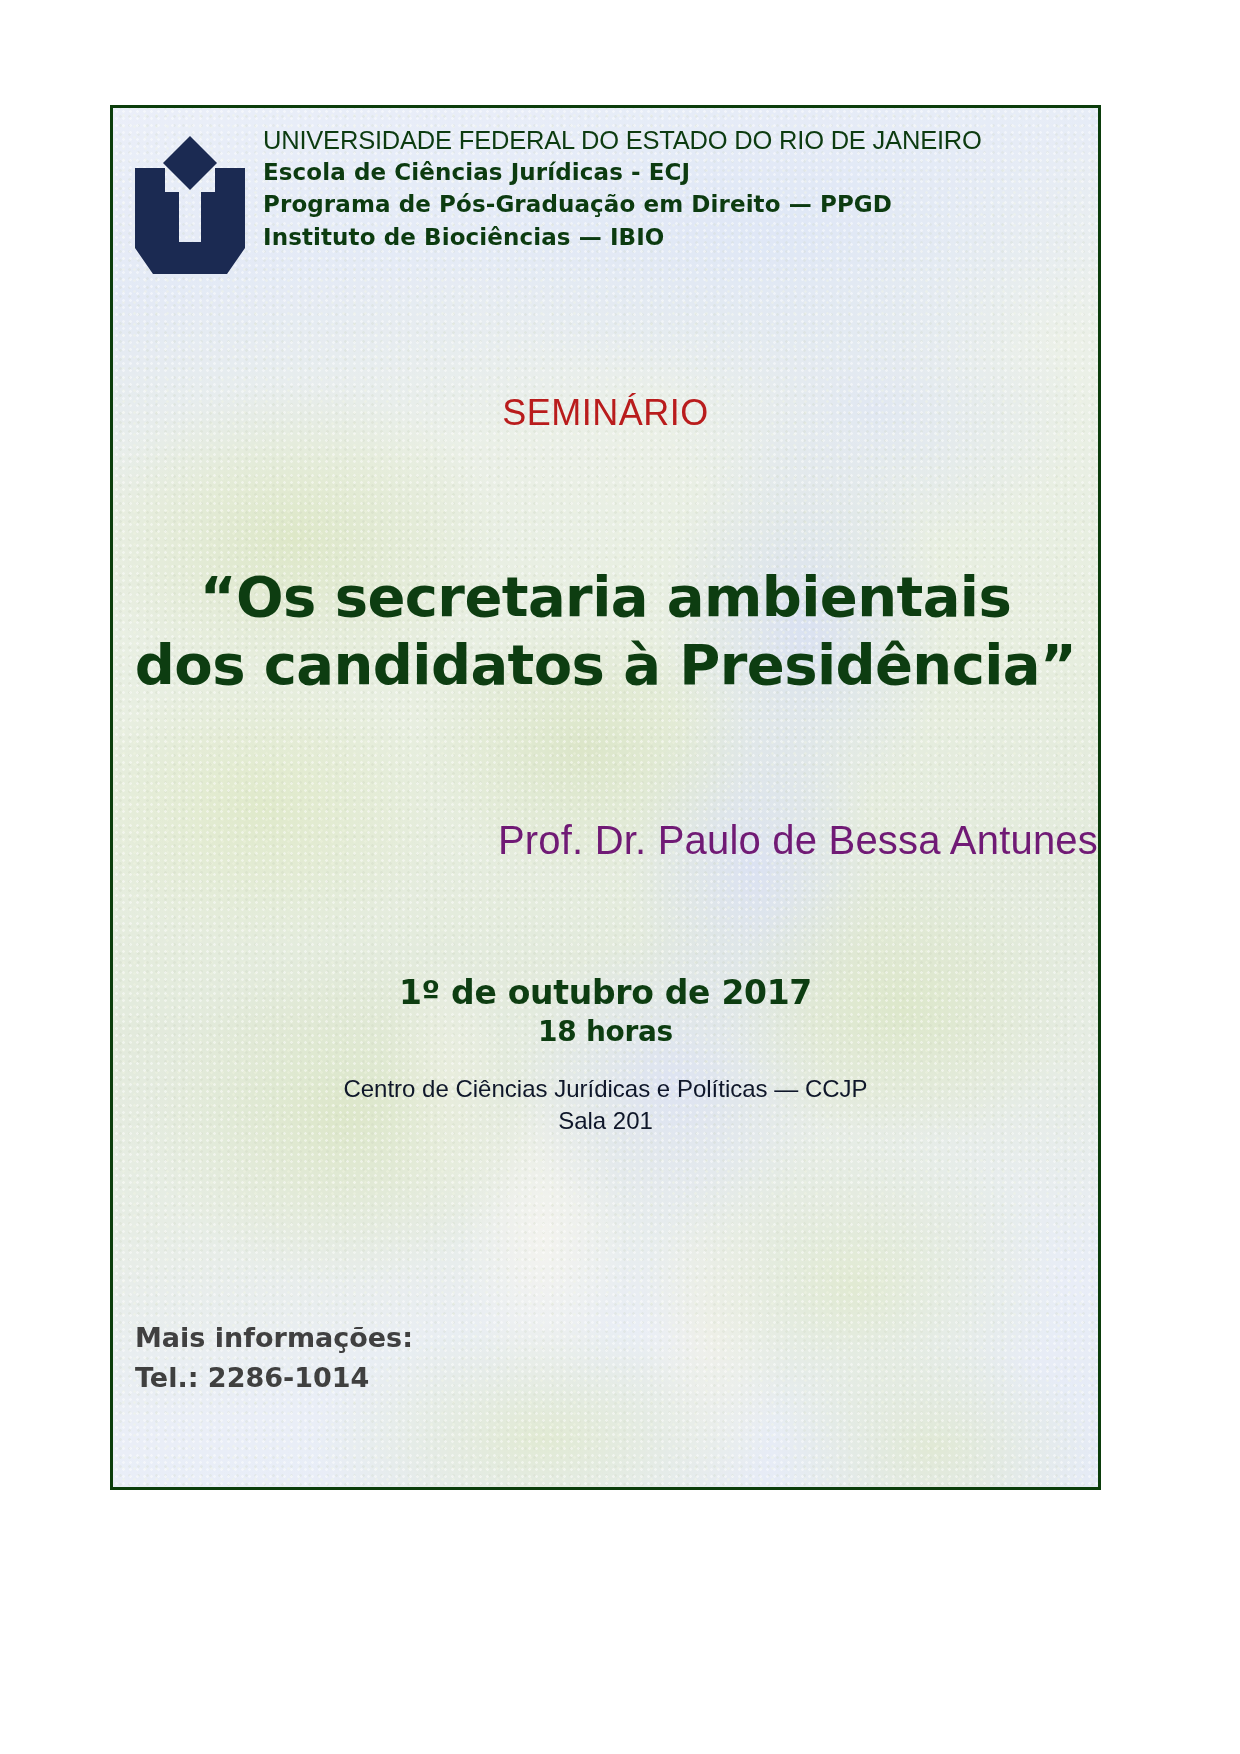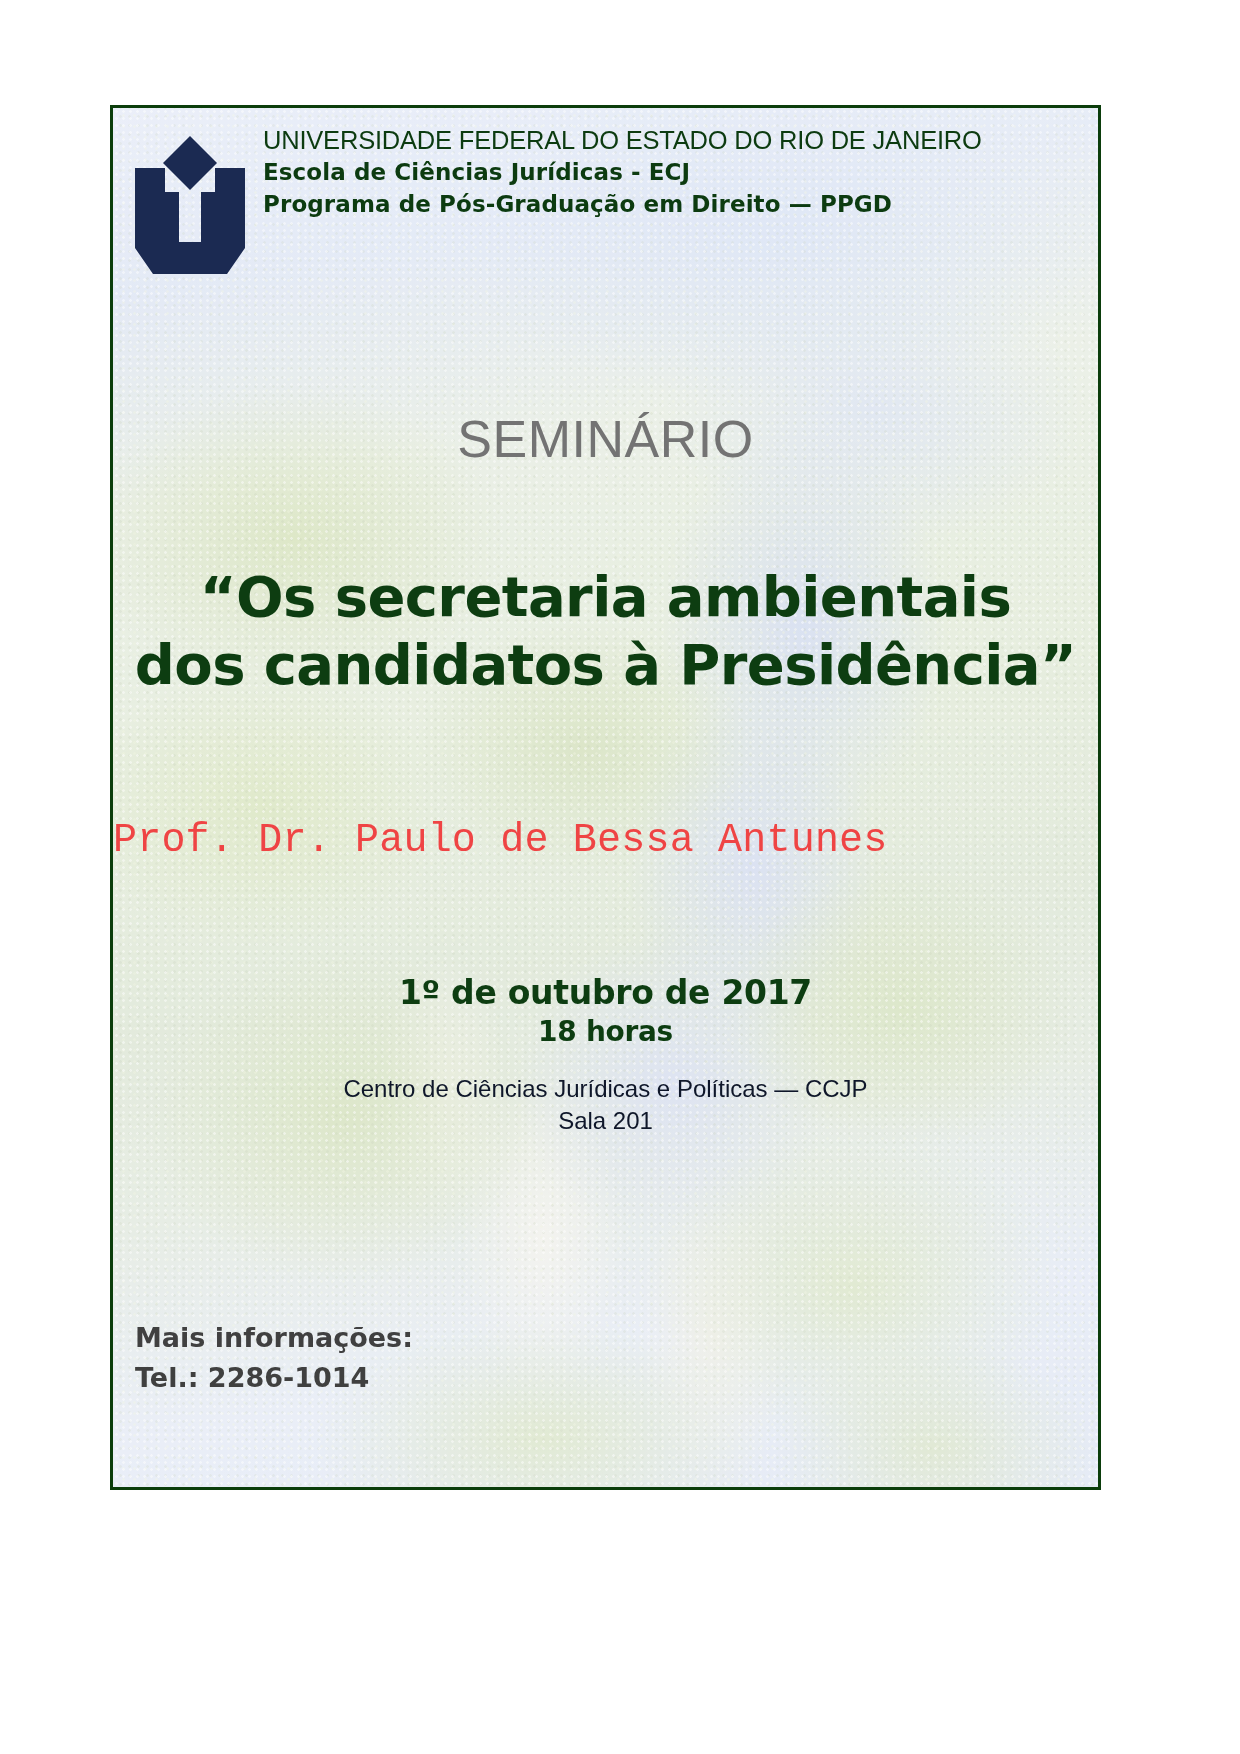--- a/index.html
+++ b/index.html
@@ -82,39 +82,39 @@
     font-family:"Liberation Sans", sans-serif;
     font-size:25.5px;letter-spacing:-.2px;line-height:1.16;font-weight:400;
   }
   #hdr-ecj,#hdr-ppgd,#hdr-ibio{
     font-family:"DejaVu Sans", sans-serif;
     font-size:23px;line-height:1.42;font-weight:600;letter-spacing:.1px;
   }
 
   
   #seminario{
-    position:absolute;left:0;right:0;top:301px;text-align:center;
+    position:absolute;left:0;right:0;top:284px;text-align:center;
     font-family:"Liberation Sans", sans-serif;
-    font-size:52px;color:#737373;font-weight:400;letter-spacing:.5px;
+    font-size:36px;color:#b91c1c;font-weight:400;letter-spacing:.5px;
   }
 
   
   #title{
     position:absolute;left:6px;right:6px;top:455px;text-align:center;
     font-family:"DejaVu Sans", sans-serif;
     font-weight:800;color:#0d3d11;
     font-size:56px;line-height:1.22;letter-spacing:-.6px;
   }
   #title .tline{display:block;}
 
   
   #speaker{
-    position:absolute;left:0;right:0;top:710px;text-align:left;
-    font-family:Liberation Mono, monospace;
-    font-size:40px;color:#ef4444;font-weight:400;letter-spacing:.2px;
+    position:absolute;left:0;right:0;top:710px;text-align:right;
+    font-family:Liberation Sans, sans-serif;
+    font-size:40px;color:#701a75;font-weight:400;letter-spacing:.2px;
   }
 
   
   #when{position:absolute;left:0;right:0;top:865px;text-align:center;}
   #date,#time{
     font-family:"DejaVu Sans", sans-serif;
     font-weight:800;color:#0d3d11;letter-spacing:-.3px;
   }
   #date{font-size:33px;line-height:1.22;}
   #time{font-size:28px;line-height:1.35;}
@@ -153,20 +153,21 @@
       <svg id="logo" viewBox="0 0 118 150">
         <polygon points="59,6 86,33 59,60 32,33" fill="#1b2a52"></polygon>
         <path d="M4,38 L34,38 L34,62 L48,62 L48,112 L70,112 L70,62 L84,62 L84,38 L114,38
                  L114,118 L96,144 L22,144 L4,118 Z" fill="#1b2a52"></path>
       </svg>
 
       <div id="header-text">
         <div class="hdr-line" id="hdr-univ">UNIVERSIDADE FEDERAL DO ESTADO DO RIO DE JANEIRO</div>
         <div class="hdr-line" id="hdr-ecj">Escola de Ciências  Jurídicas - ECJ</div>
         <div class="hdr-line" id="hdr-ppgd">Programa de Pós-Graduação em Direito — PPGD</div>
+        <div class="hdr-line" id="hdr-ibio">Instituto de Biociências — IBIO</div>
       </div>
     </div>
 
     <div id="seminario">SEMINÁRIO</div>
 
     <div id="title">
       <span class="tline">“Os  secretaria ambientais</span>
       <span class="tline">dos candidatos à Presidência”</span>
     </div>
 

